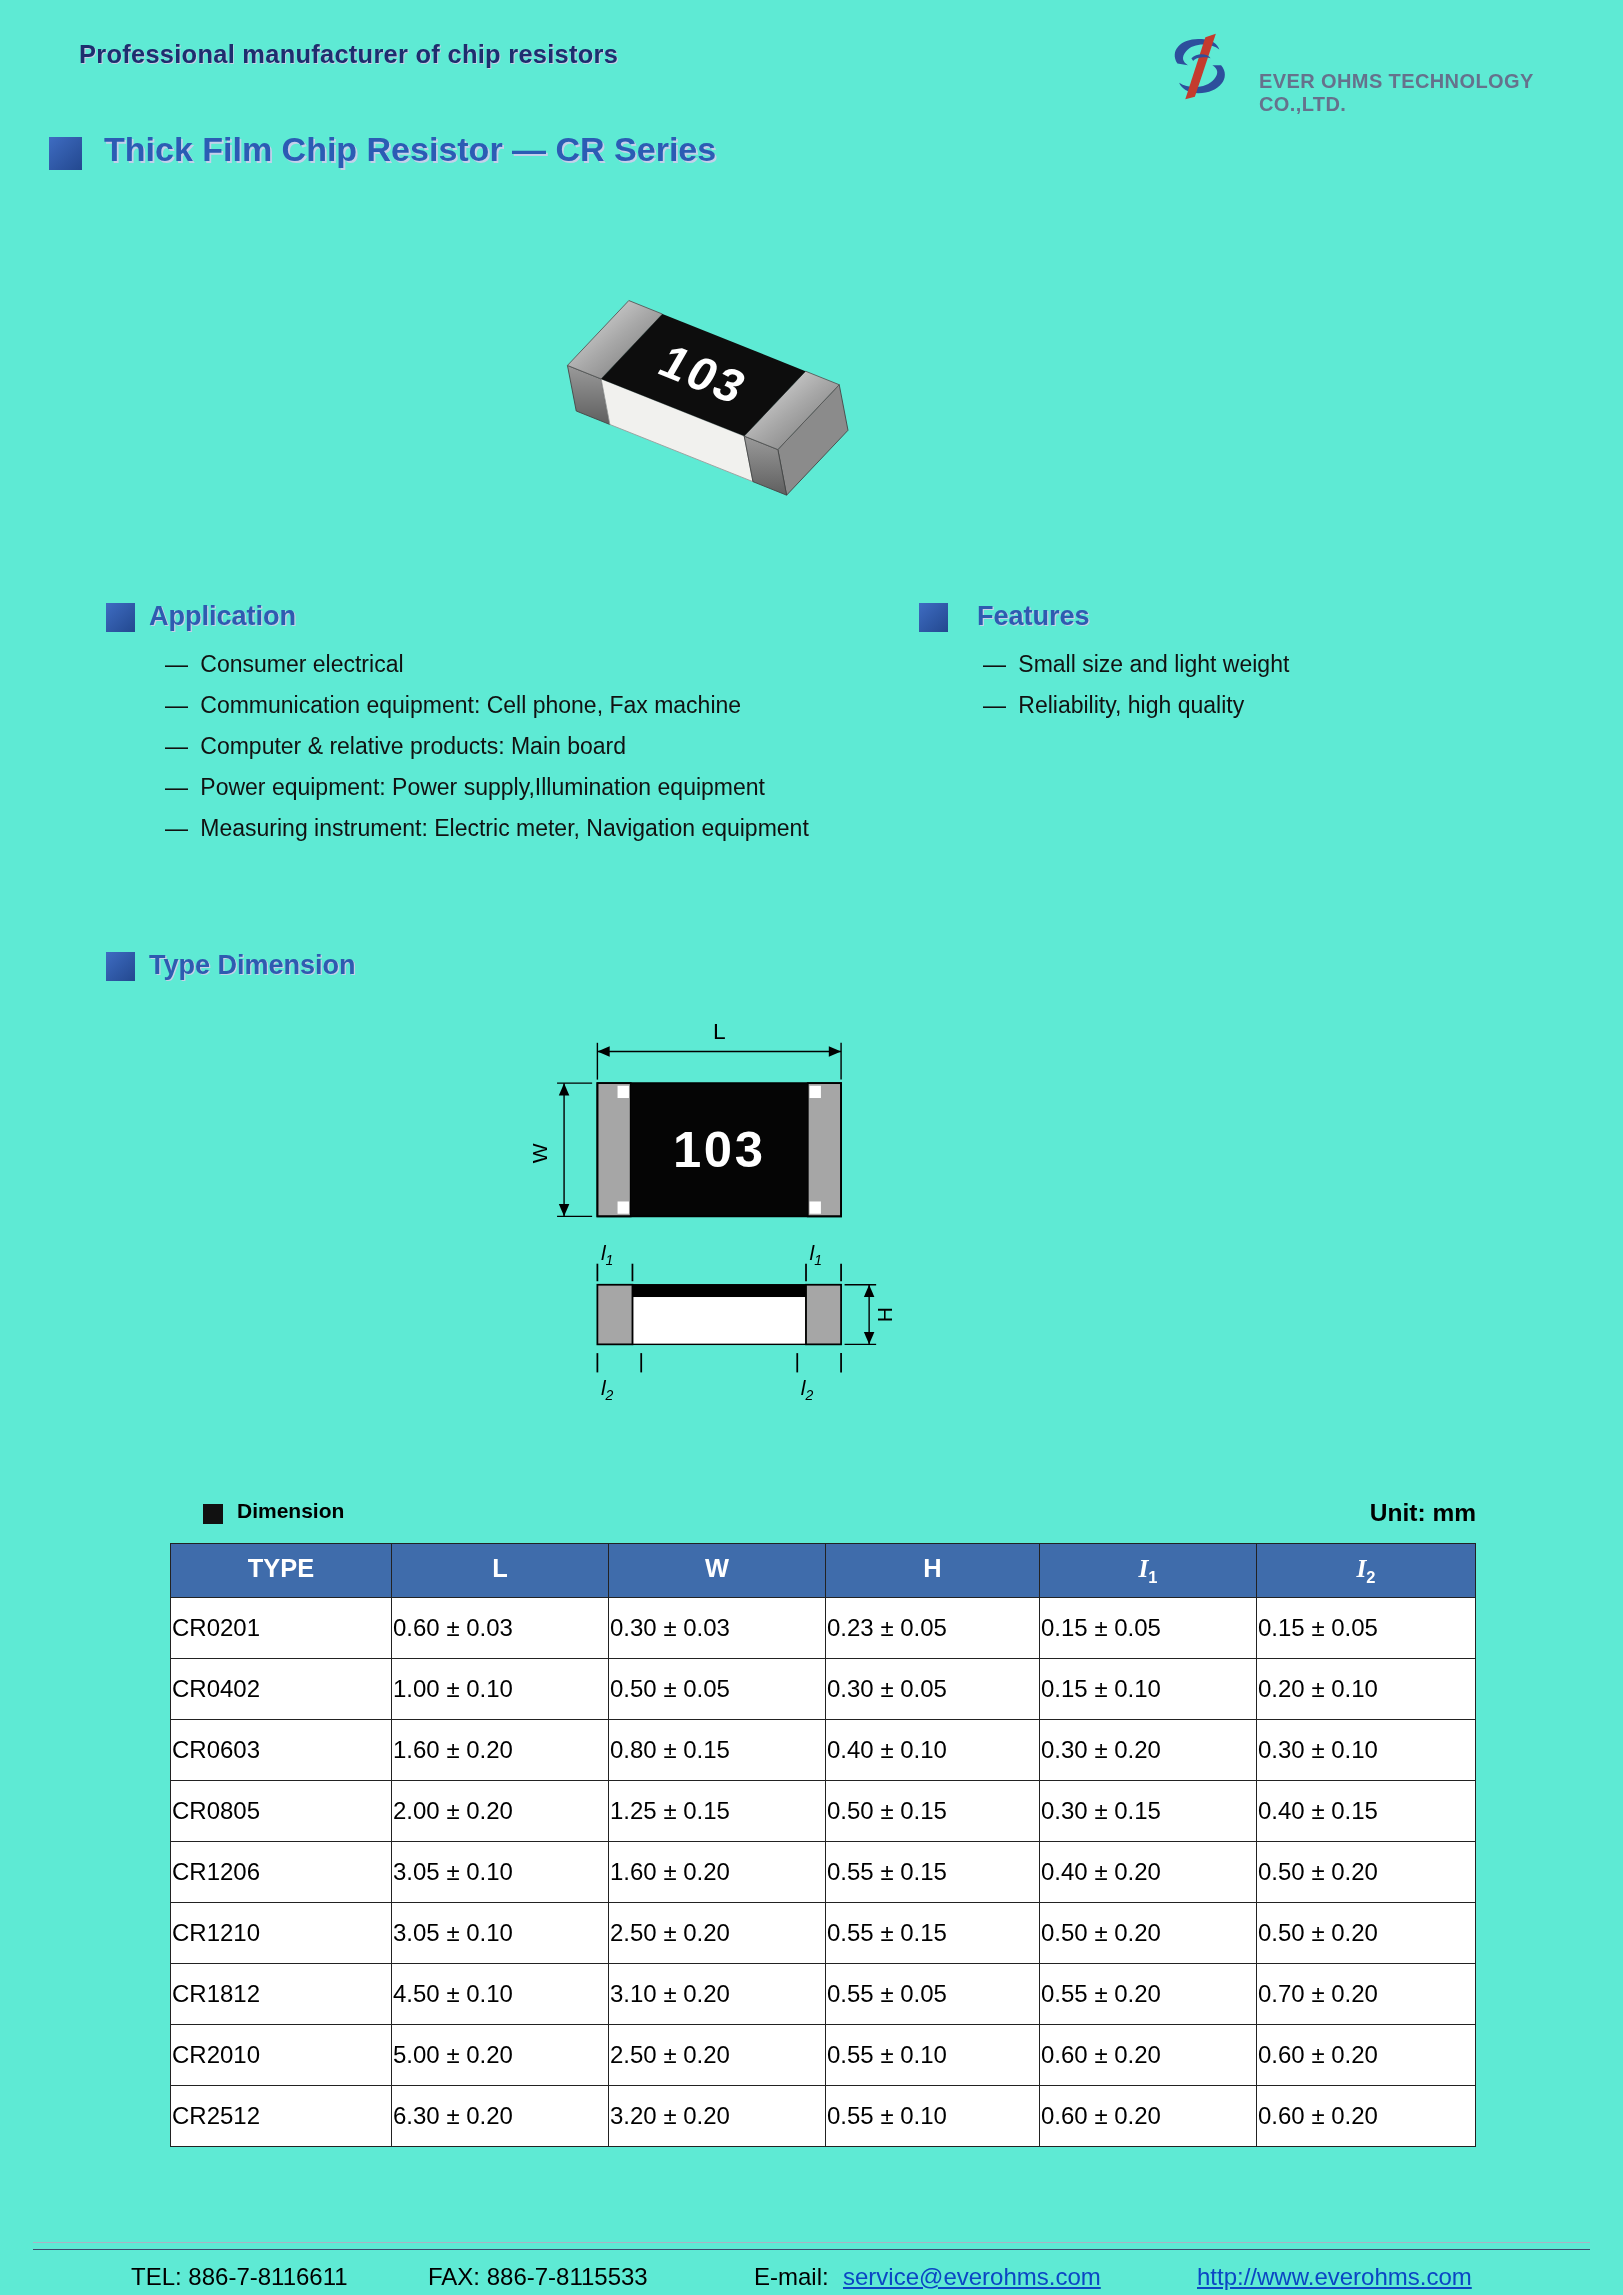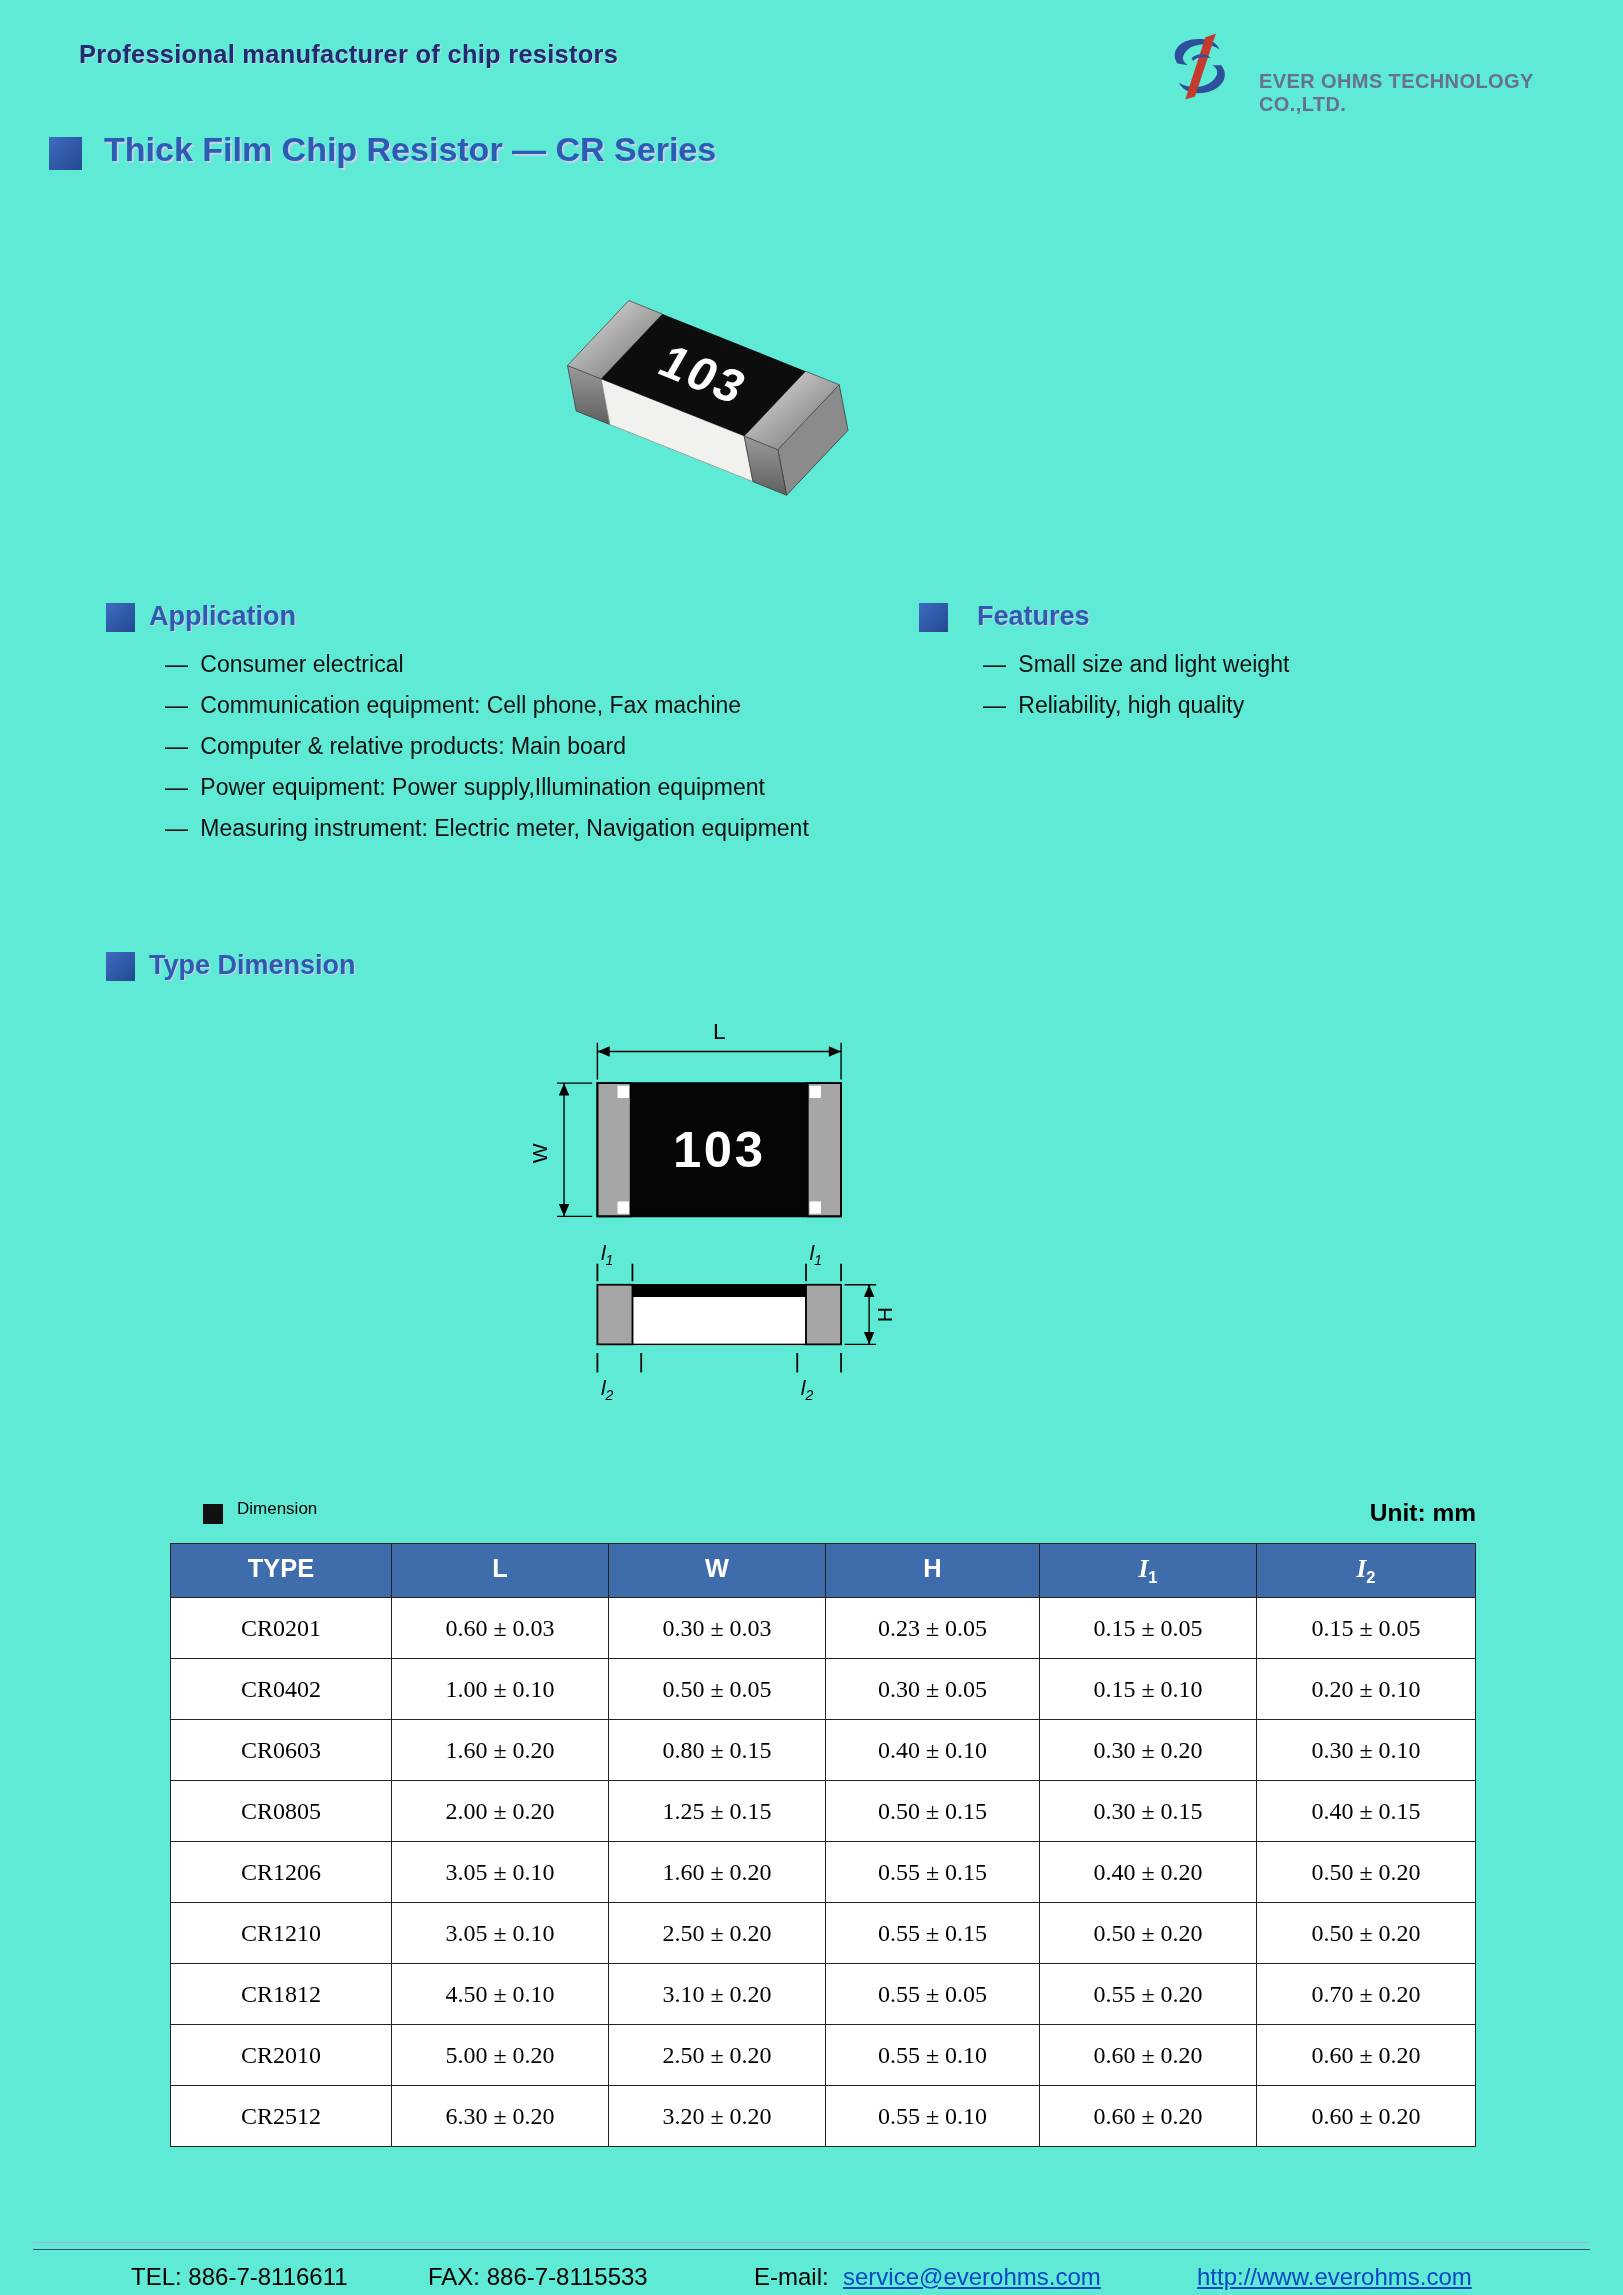--- a/index.html
+++ b/index.html
@@ -38,35 +38,35 @@
     font-size:27px; font-weight:bold; color:#2e5bb0; text-shadow:1.3px 1.3px 0 #c7d0e8;
   }
 
   
   .plain-list { font-size:23px; line-height:41px; color:#111; }
   .plain-list .li { white-space:nowrap; }
   .plain-list .dash { margin-right:12.3px; }
 
   
   .dim-square { left:203px; top:1504px; width:20px; height:20px; background:#111; }
-  .dim-heading { left:237px; top:1499px; font-size:17px; font-weight:normal; color:#000; }
+  .dim-heading { left:237px; top:1499px; font-size:21px; font-weight:bold; color:#000; }
   .unit-label { top:1499px; right:147px; font-size:24.5px; font-weight:bold; color:#000; }
 
   
   .dim-table-wrap { left:170px; top:1543px; }
   table.dim-table { border-collapse:collapse; table-layout:fixed; width:1306px; background:#fff; }
   table.dim-table th, table.dim-table td { border:1.8px solid #222; }
   table.dim-table th {
     background:#3f6cab; color:#fff; font-size:25.4px; font-weight:bold;
     height:51px; text-align:center; vertical-align:middle;
   }
   table.dim-table th.ital span { font-family:"Liberation Serif", serif; font-style:italic; }
   table.dim-table th sub { font-size:0.65em; }
   table.dim-table td {
-    height:58px; font-size:24px; text-align:center; vertical-align:middle; color:#000;font-family:Liberation Serif, serif;
+    height:58px; font-size:24px; vertical-align:middle; color:#000;
   }
 
   
   .footer-rule-1 { left:33px; width:1557px; top:2242px; border-top:1.8px solid #aab3c6; height:0; }
   .footer-rule-2 { left:33px; width:1557px; top:2249px; border-top:1.8px solid #3c4a6e; height:0; }
   .footer-text { font-size:24px; color:#000; top:2263px; white-space:nowrap; }
   a.flink { color:#0b46c4; text-decoration:underline; cursor:pointer; }
 
   svg text { font-family:"Liberation Sans", sans-serif; }
 </style>

